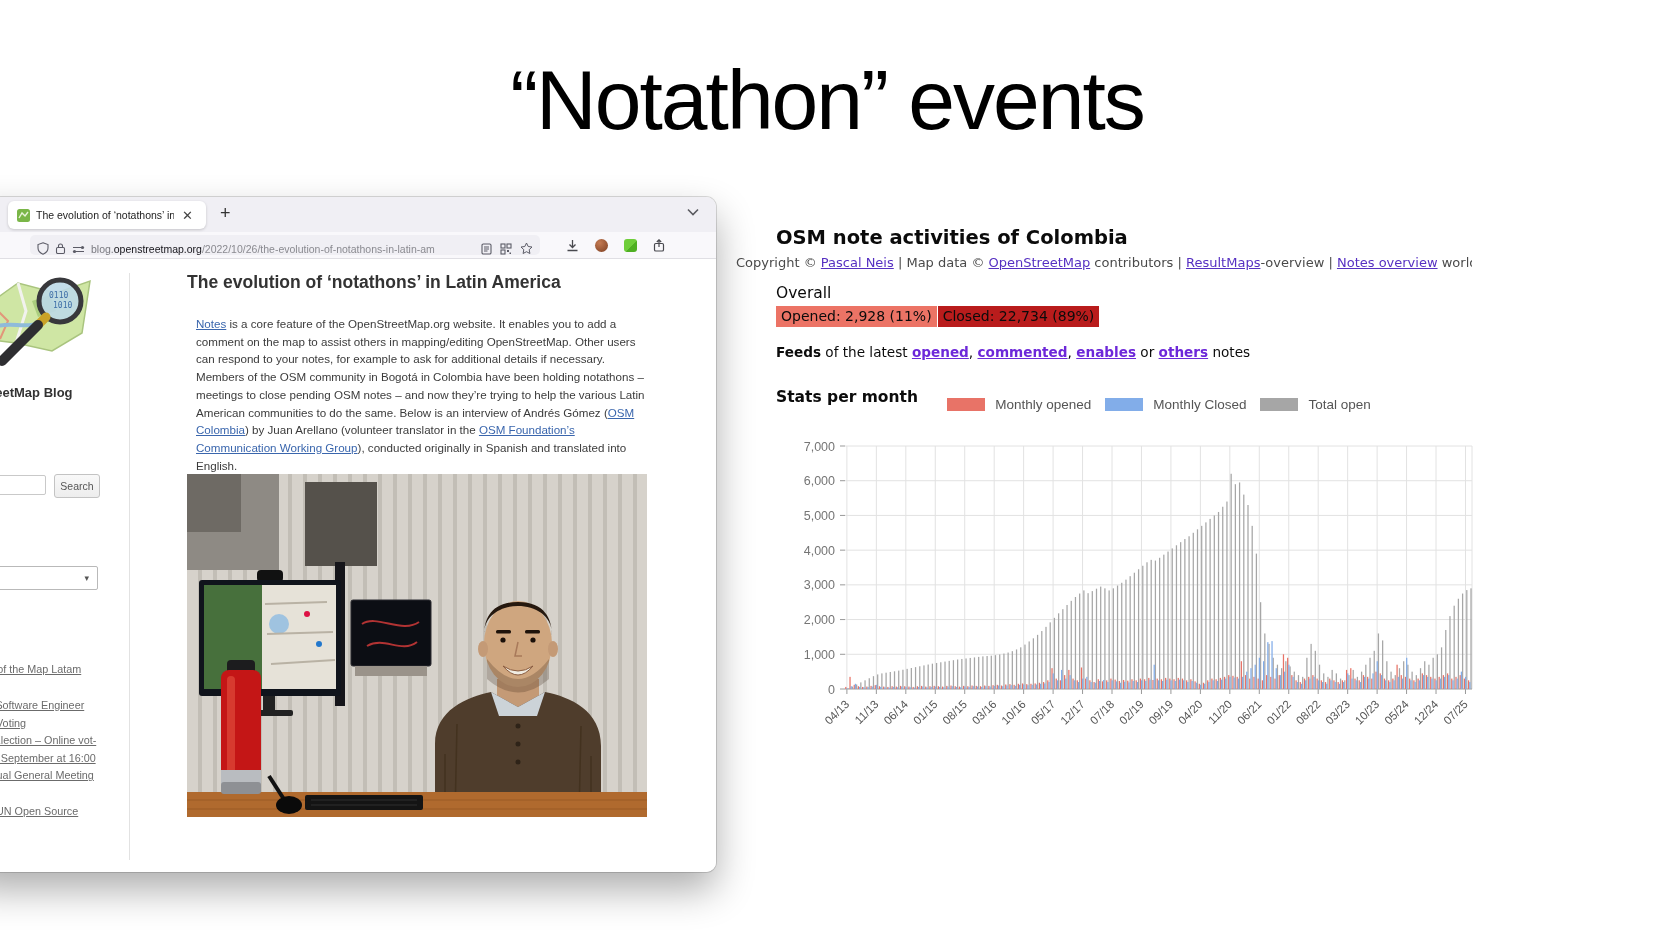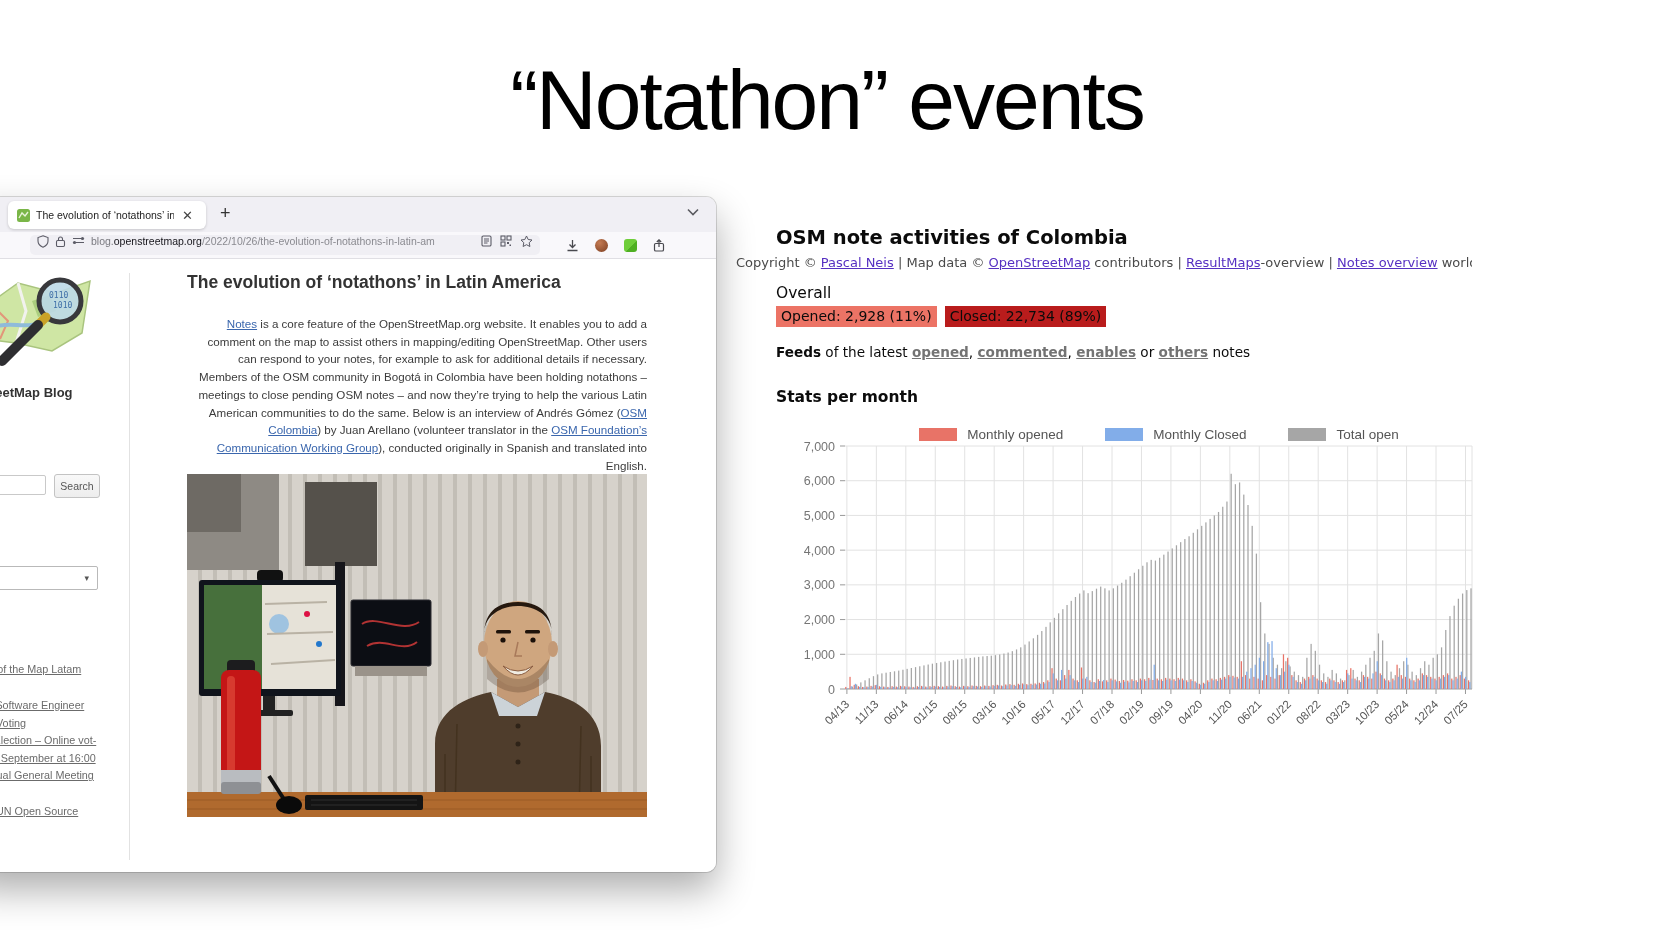--- a/index.html
+++ b/index.html
@@ -16,21 +16,21 @@
            box-shadow:0 0 0 1px rgba(0,0,0,.14),0 18px 38px rgba(0,0,0,.32);overflow:hidden;}
   .tabbar{height:35px;background:#f0eff4;position:relative;display:flex;align-items:flex-end;}
   .tab{margin:4px 0 3px 40px;height:28px;background:#fff;border-radius:6px;display:flex;
        align-items:center;padding:0 9px;box-shadow:0 1px 3px rgba(0,0,0,.18);min-width:180px;}
   .tab-title{font-size:10.5px;color:#222;margin:0 8px 0 6px;white-space:nowrap;overflow:hidden;max-width:138px;}
   .tab-close{font-size:13px;color:#444;cursor:default;}
   .newtab{font-size:18px;color:#333;margin:0 0 8px 14px;}
   .tab-chevron{position:absolute;right:16px;top:10px;}
   .toolbar{height:26px;background:#f9f8fb;border-bottom:1px solid #e0dfe4;display:flex;align-items:center;}
   .urlbar{margin-left:62px;width:496px;height:20px;background:#f0eff4;border-radius:5px;
-          display:flex;align-items:flex-start;padding:0 7px;}
+          display:flex;align-items:flex-end;padding:0 7px;}
   .urlbar svg{flex:0 0 auto;}
   .url-text{flex:1;font-size:10.5px;white-space:nowrap;overflow:hidden;margin:0 6px;}
   .url-pre{color:#7a7a80;}
   .url-domain{color:#15141a;}
   .url-path{color:#8a8a90;}
   .tb-icons{display:flex;align-items:center;gap:16px;margin-left:26px;}
   .avatar-icon{width:13px;height:13px;border-radius:50%;background:radial-gradient(circle at 35% 30%,#c47a52,#7d3f22);}
   .ext-icon{width:13px;height:13px;border-radius:3px;background:linear-gradient(135deg,#6fce3a 55%,#4faf22 55%);}
 
   
@@ -43,38 +43,38 @@
               background:linear-gradient(#f8f8f8,#ededed);font-size:10.5px;color:#555;
               display:flex;align-items:center;justify-content:center;}
   .cat-select{position:absolute;left:-24px;top:307px;width:154px;height:24px;border:1px solid #b9b9b9;
               border-radius:2px;background:#fff;display:flex;align-items:center;justify-content:flex-end;padding-right:8px;
               font-size:9px;color:#555;box-sizing:border-box;}
   .side-link{display:block;font-size:10.8px;color:#6b6b6b;text-decoration:underline;white-space:nowrap;line-height:17.6px;}
   .side-links-top{position:absolute;left:1px;top:402px;}
   .side-links{position:absolute;left:1px;top:438px;}
   .article{position:absolute;left:219px;top:0;width:460px;}
   .article h1{margin:0;position:absolute;top:13px;font-size:17.5px;font-weight:600;color:#333;white-space:nowrap;}
-  .article-p{position:absolute;top:56px;width:460px;font-size:11.6px;line-height:17.7px;color:#3b3b3b;text-align:right;}
+  .article-p{position:absolute;top:56px;width:460px;font-size:11.6px;line-height:17.7px;color:#3b3b3b;text-align:left;margin-left:9px;}
   .blog-link{color:#3a66ad;text-decoration:underline;}
   .photo{position:absolute;top:215px;width:460px;height:343px;}
 
   
   .panel{font-family:"DejaVu Sans",sans-serif;}
   .panel-head{left:776px;top:226px;font-size:19.5px;font-weight:bold;color:#0b0b0b;}
   .copyright{left:736px;top:255px;width:736px;font-size:13px;color:#4a4a4a;white-space:nowrap;overflow:hidden;}
   .cp-link{color:#5630c2;text-decoration:underline;}
   .overall-head{left:776px;top:284px;font-size:15.5px;font-weight:normal;color:#0b0b0b;}
-  .badges{left:776px;top:306px;display:flex;gap:8px;font-size:14px;color:#0b0b0b;}
+  .badges{left:776px;top:306px;display:flex;gap:1px;font-size:14px;color:#0b0b0b;}
   .badge{padding:2px 5px 3px;}
   .badge-open{background:#ec7365;}
   .badge-closed{background:#b91c1c;}
   .feeds{left:776px;top:344px;font-size:13.6px;color:#0b0b0b;}
-  .feed-link{color:#737373;text-decoration:underline;font-weight:bold;}
+  .feed-link{color:#6d28d9;text-decoration:underline;font-weight:bold;}
   .stats-head{left:776px;top:388px;font-size:15.5px;font-weight:bold;color:#0b0b0b;}
-  .legend{left:845px;top:427px;width:628px;display:flex;justify-content:center;gap:42px;align-items:flex-end;}
+  .legend{left:845px;top:397px;width:628px;display:flex;justify-content:center;gap:14px;align-items:flex-end;}
   .legend-item{display:flex;align-items:center;gap:10px;font-size:13.5px;color:#555;
                font-family:"Liberation Sans",sans-serif;}
   .swatch{width:38px;height:13px;display:inline-block;}
   .chart-wrap{left:770px;top:420px;width:745px;height:350px;}
 </style>
 </head>
 <body>
 
 <div class="abs slide-title">“Notathon” events</div>
 

